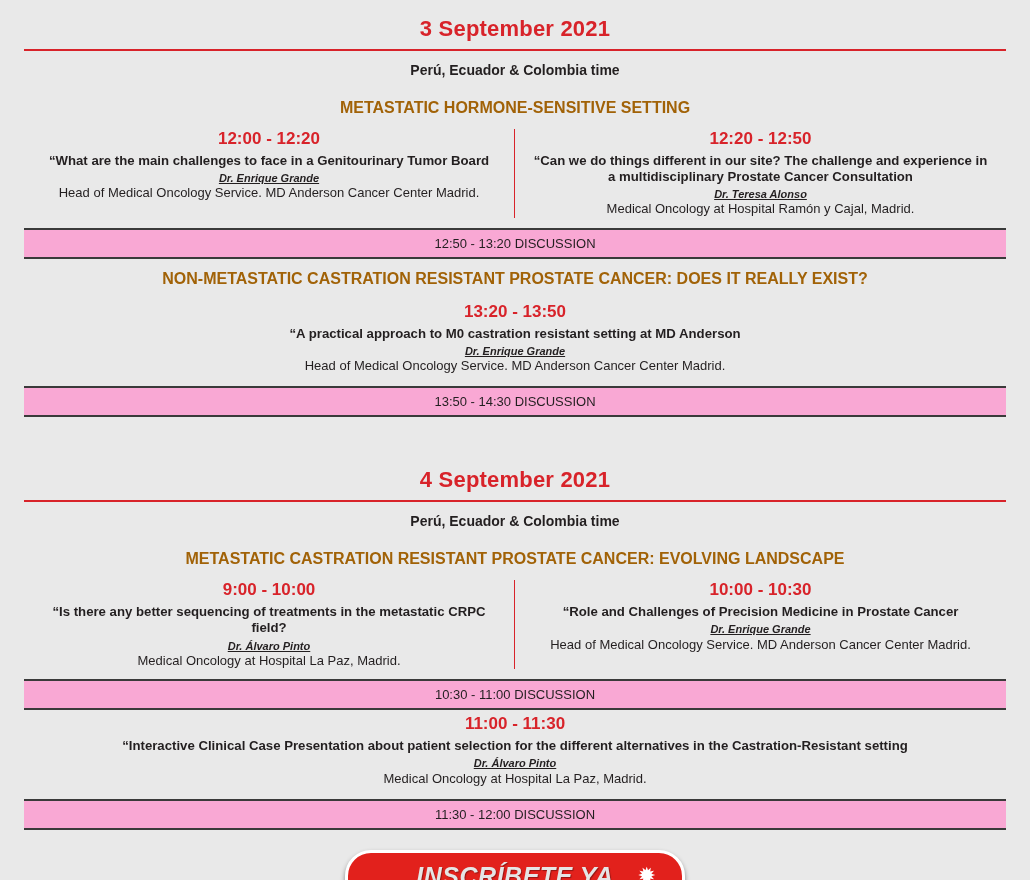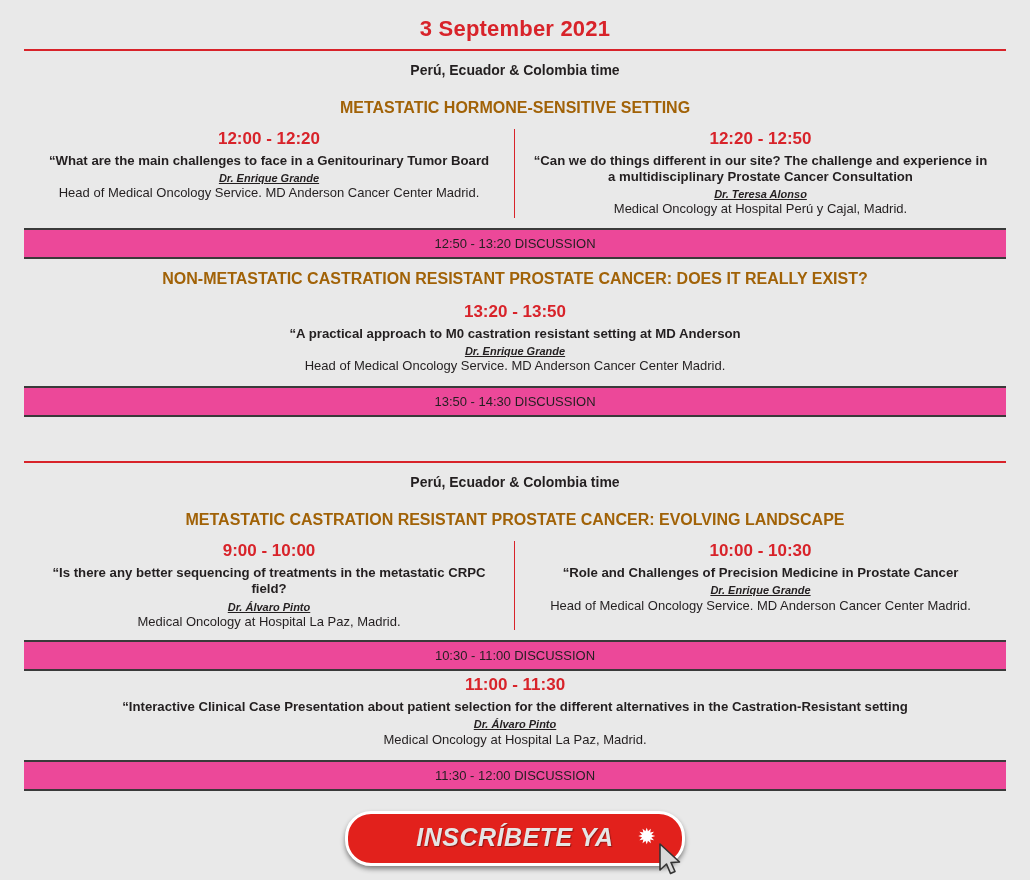--- a/index.html
+++ b/index.html
@@ -88,21 +88,21 @@
   }
   .affiliation {
     font-size: 13px;
     line-height: 1.25;
   }
   .single-block {
     text-align: center;
     padding: 4px 0 8px 0;
   }
   .discussion-bar {
-    background: #ec4899;
+    background: #f9a8d4;
     border-top: 2px solid #3a3a3a;
     border-bottom: 2px solid #3a3a3a;
     text-align: center;
     font-size: 13px;
     padding: 6px 0 6px 0;
     margin-top: 4px;
   }
   .gap-lg {
     height: 44px;
   }
@@ -163,41 +163,42 @@
         <div class="col left">
           <div class="time">12:00 - 12:20</div>
           <div class="talk-title">“What are the main challenges to face in a Genitourinary Tumor Board</div>
           <div class="speaker">Dr. Enrique Grande</div>
           <div class="affiliation">Head of Medical Oncology Service. MD Anderson Cancer Center Madrid.</div>
         </div>
         <div class="col right">
           <div class="time">12:20 - 12:50</div>
           <div class="talk-title">“Can we do things different in our site? The challenge and experience in a  multidisciplinary Prostate Cancer Consultation</div>
           <div class="speaker">Dr. Teresa Alonso</div>
-          <div class="affiliation">Medical Oncology at Hospital Perú y Cajal, Madrid.</div>
+          <div class="affiliation">Medical Oncology at Hospital Ramón y Cajal, Madrid.</div>
         </div>
       </div>
 
       <div class="discussion-bar">12:50 - 13:20 DISCUSSION</div>
 
       <div class="section-title">NON-METASTATIC CASTRATION RESISTANT PROSTATE CANCER: DOES IT REALLY EXIST?</div>
 
       <div class="single-block">
         <div class="time">13:20 - 13:50</div>
         <div class="talk-title">“A practical approach to M0 castration resistant setting at MD Anderson</div>
         <div class="speaker">Dr. Enrique Grande</div>
         <div class="affiliation">Head of Medical Oncology Service. MD Anderson Cancer Center Madrid.</div>
       </div>
 
       <div class="discussion-bar">13:50 - 14:30 DISCUSSION</div>
     </div>
 
     <div class="gap-lg"></div>
 
     <div>
+      <div class="day-title">4 September 2021</div>
       <div class="day-rule"></div>
       <div class="region">Perú, Ecuador &amp; Colombia time</div>
 
       <div class="section-title">METASTATIC CASTRATION RESISTANT PROSTATE CANCER: EVOLVING LANDSCAPE</div>
 
       <div class="two-col">
         <div class="col left">
           <div class="time">9:00 - 10:00</div>
           <div class="talk-title">“Is there any better sequencing of treatments in the metastatic CRPC field?</div>
           <div class="speaker">Dr. Álvaro Pinto</div>

